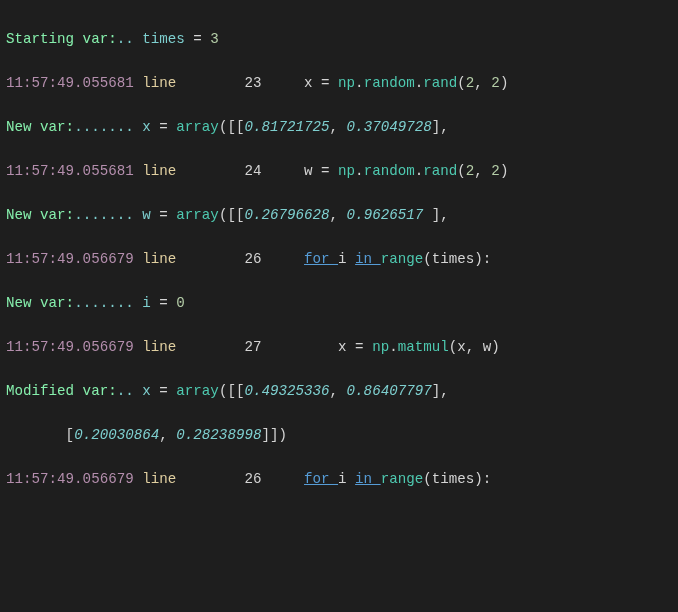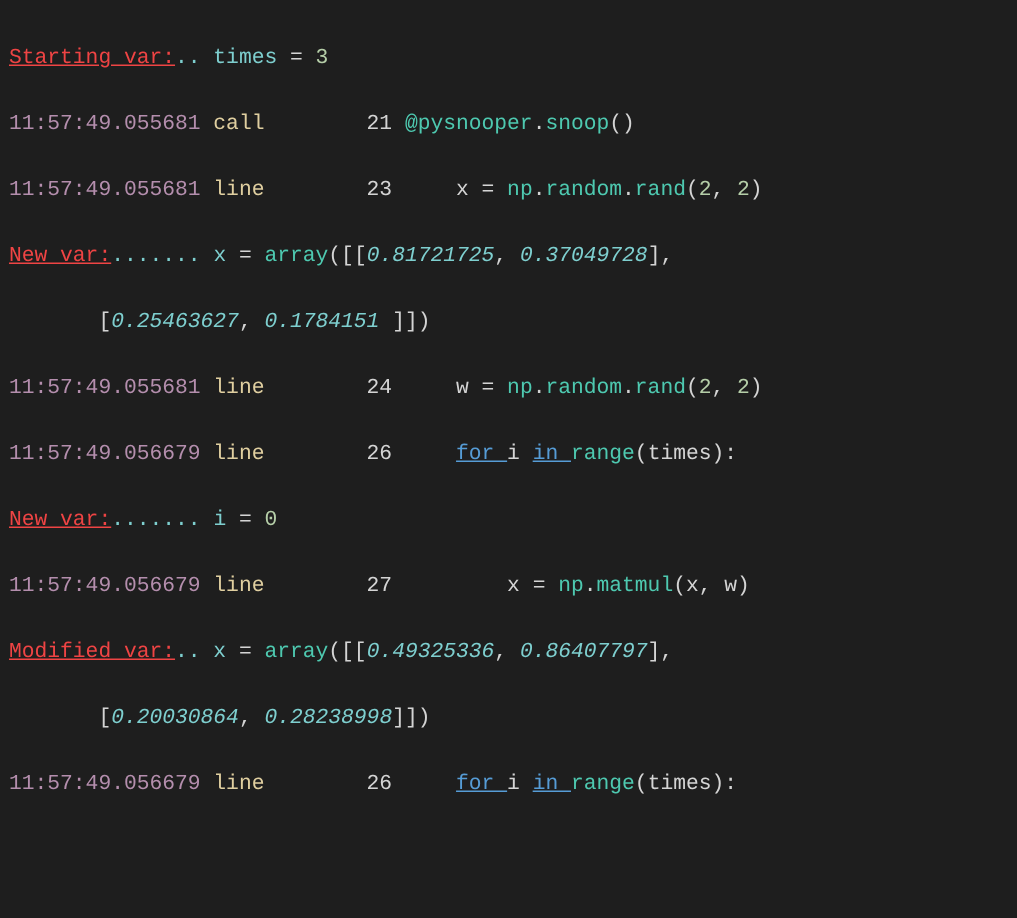--- a/index.html
+++ b/index.html
@@ -20,33 +20,32 @@
     display: block;
   }
   .ts   { color: #b48ead; }   
   .cya  { color: #7ecfcf; }   
   .ev   { color: #e0cfa0; }   
   .ln   { color: #d4d4d4; }   
   .py   { color: #d4d4d4; }   
   .kw   { color: #569cd6; text-decoration: underline; }
   .fn   { color: #4ec9b0; }
   .num  { color: #b5cea8; }
-  .pink { color: #ef4444; text-decoration: underline; }   
+  .pink { color: #86efac; }   
   .numcy{ color: #7ecfcf; font-style: italic; }
 </style>
 </head>
 <body>
 
 <div class="terminal">
 <span class="line"><span class="pink">Starting var:</span><span class="cya">.. </span><span class="cya">times </span><span class="py">= </span><span class="num">3</span></span>
-<span class="line"><span class="ts">11:57:49.055681 </span><span class="ev">call     </span><span class="ln">   21 </span><span class="fn">@</span><span class="fn">pysnooper</span><span class="py">.</span><span class="fn">snoop</span><span class="py">()</span></span>
 <span class="line"><span class="ts">11:57:49.055681 </span><span class="ev">line     </span><span class="ln">   23 </span><span class="py">    </span><span class="py">x </span><span class="py">= </span><span class="fn">np</span><span class="py">.</span><span class="fn">random</span><span class="py">.</span><span class="fn">rand</span><span class="py">(</span><span class="num">2</span><span class="py">, </span><span class="num">2</span><span class="py">)</span></span>
 <span class="line"><span class="pink">New var:</span><span class="cya">....... </span><span class="cya">x </span><span class="py">= </span><span class="fn">array</span><span class="py">([[</span><span class="numcy">0.81721725</span><span class="py">, </span><span class="numcy">0.37049728</span><span class="py">],</span></span>
-<span class="line"><span class="py">       [</span><span class="numcy">0.25463627</span><span class="py">, </span><span class="numcy">0.1784151 </span><span class="py">]])</span></span>
 <span class="line"><span class="ts">11:57:49.055681 </span><span class="ev">line     </span><span class="ln">   24 </span><span class="py">    </span><span class="py">w </span><span class="py">= </span><span class="fn">np</span><span class="py">.</span><span class="fn">random</span><span class="py">.</span><span class="fn">rand</span><span class="py">(</span><span class="num">2</span><span class="py">, </span><span class="num">2</span><span class="py">)</span></span>
+<span class="line"><span class="pink">New var:</span><span class="cya">....... </span><span class="cya">w </span><span class="py">= </span><span class="fn">array</span><span class="py">([[</span><span class="numcy">0.26796628</span><span class="py">, </span><span class="numcy">0.9626517 </span><span class="py">],</span></span>
 <span class="line"><span class="ts">11:57:49.056679 </span><span class="ev">line     </span><span class="ln">   26 </span><span class="py">    </span><span class="kw">for </span><span class="py">i </span><span class="kw">in </span><span class="fn">range</span><span class="py">(</span><span class="py">times</span><span class="py">):</span></span>
 <span class="line"><span class="pink">New var:</span><span class="cya">....... </span><span class="cya">i </span><span class="py">= </span><span class="num">0</span></span>
 <span class="line"><span class="ts">11:57:49.056679 </span><span class="ev">line     </span><span class="ln">   27 </span><span class="py">        </span><span class="py">x </span><span class="py">= </span><span class="fn">np</span><span class="py">.</span><span class="fn">matmul</span><span class="py">(</span><span class="py">x</span><span class="py">, </span><span class="py">w</span><span class="py">)</span></span>
 <span class="line"><span class="pink">Modified var:</span><span class="cya">.. </span><span class="cya">x </span><span class="py">= </span><span class="fn">array</span><span class="py">([[</span><span class="numcy">0.49325336</span><span class="py">, </span><span class="numcy">0.86407797</span><span class="py">],</span></span>
 <span class="line"><span class="py">       [</span><span class="numcy">0.20030864</span><span class="py">, </span><span class="numcy">0.28238998</span><span class="py">]])</span></span>
 <span class="line"><span class="ts">11:57:49.056679 </span><span class="ev">line     </span><span class="ln">   26 </span><span class="py">    </span><span class="kw">for </span><span class="py">i </span><span class="kw">in </span><span class="fn">range</span><span class="py">(</span><span class="py">times</span><span class="py">):</span></span>
 
 
 
 

